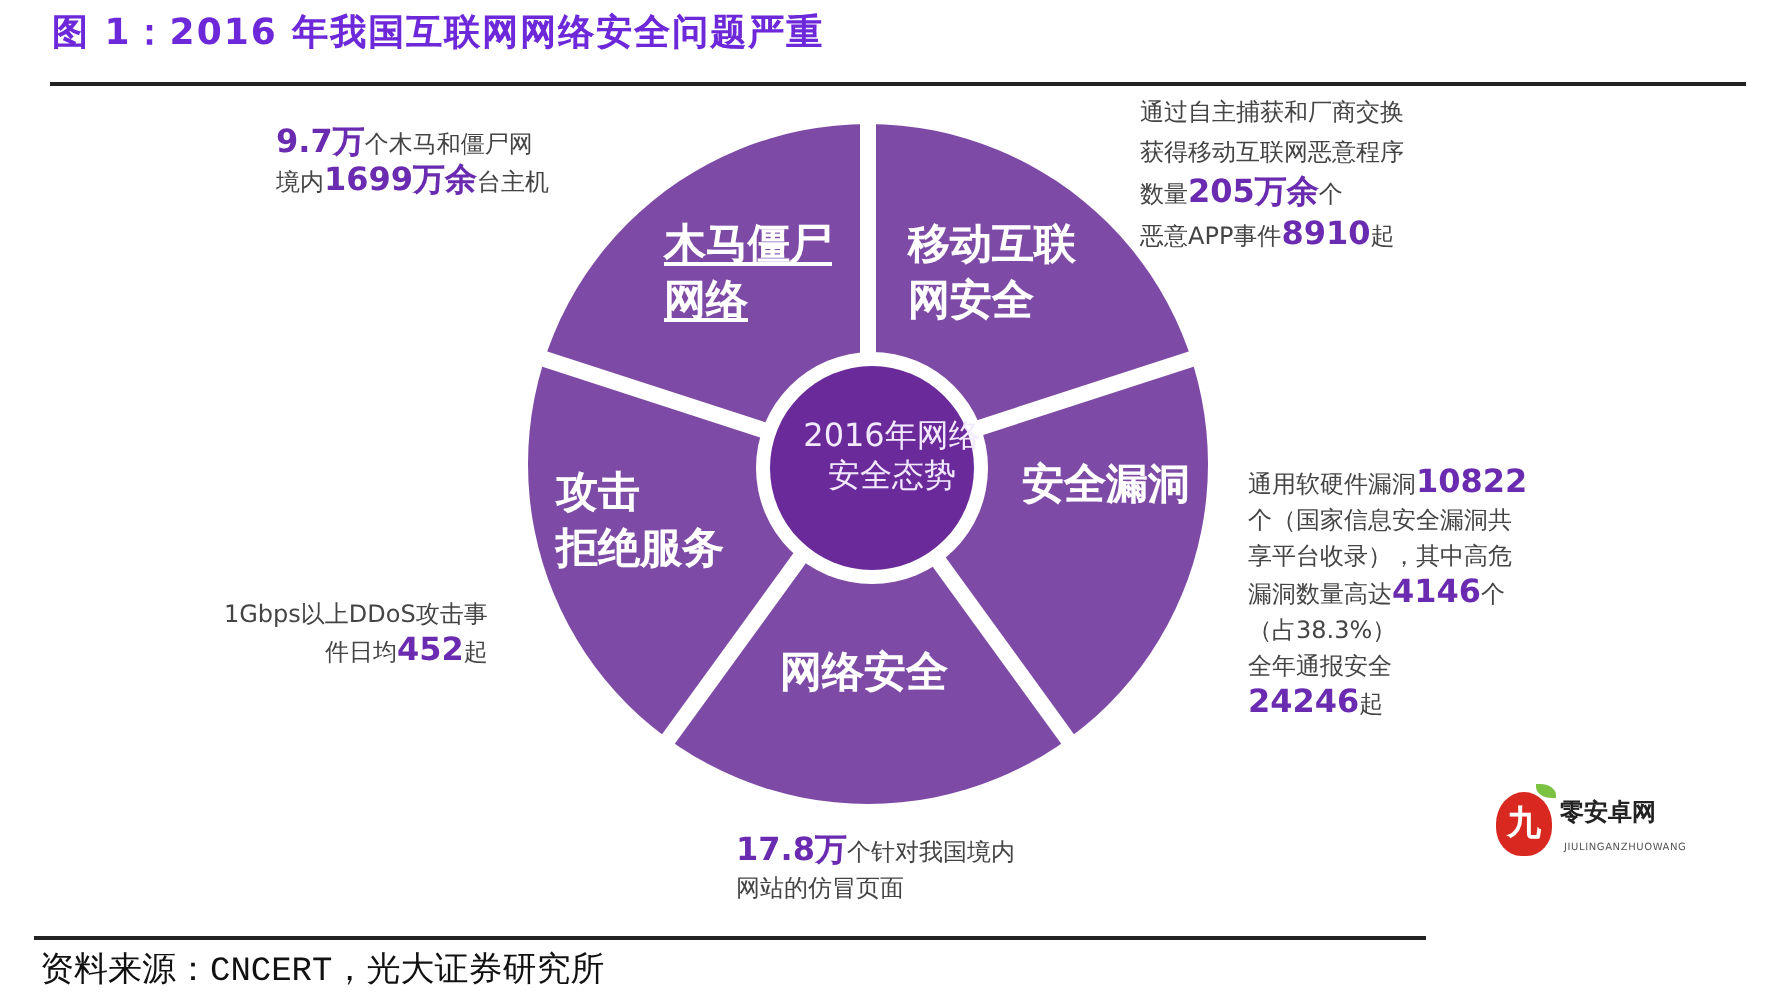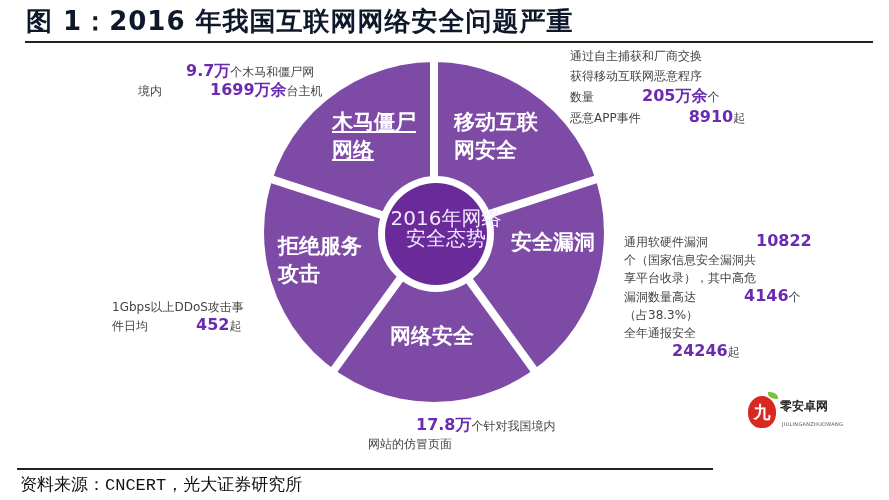--- a/index.html
+++ b/index.html
@@ -5,21 +5,21 @@
     html, body { margin: 0; padding: 0; }
     body {
       width: 889px; height: 500px; overflow: hidden;
       background: #ffffff; position: relative;
       font-family: "DejaVu Sans", sans-serif;
       color: #333;
     }
     .title {
       position: absolute; left: 26px; top: 4px;
       font-family: "DejaVu Sans", sans-serif;
-      font-size: 26px; font-weight: bold; color: #0f172a;
+      font-size: 18px; font-weight: bold; color: #6d28d9;
       letter-spacing: 1px; white-space: nowrap;
     }
     .rule-top {
       position: absolute; left: 25px; top: 41px; width: 848px; height: 2px;
       background: #222;
     }
     .rule-bottom {
       position: absolute; left: 17px; top: 468px; width: 696px; height: 2px;
       background: #222;
     }
@@ -29,32 +29,31 @@
       white-space: nowrap;
     }
     .diagram { position: absolute; left: 0; top: 0; }
     .wedge-label {
       position: absolute; color: #fff; font-weight: bold;
       font-family: "DejaVu Sans", sans-serif; font-size: 21px; line-height: 28px;
       white-space: nowrap;
     }
     .center-label {
       position: absolute; left: 386px; top: 208px; width: 120px; text-align: center;
-      color: #f3e9ff; font-size: 20px; line-height: 20px;
+      color: #f3e9ff; font-size: 16px; line-height: 20px;
       font-family: "DejaVu Sans", sans-serif; white-space: nowrap;
     }
     .note {
       position: absolute; font-size: 12px; line-height: 18px; color: #444;
       font-family: "DejaVu Sans", sans-serif;
     }
     .note .line { display: block; white-space: nowrap; }
     .hl {
       color: #6a2bb0; font-weight: bold; font-size: 16px;
       font-family: "DejaVu Sans", sans-serif;
-      margin-left: 48px;
     }
     .logo {
       position: absolute; left: 748px; top: 392px; width: 110px; height: 40px;
     }
     .logo-badge {
       position: absolute; left: 0; top: 4px; width: 28px; height: 32px;
       background: #d8281f; border-radius: 50% 50% 45% 45%;
       color: #fff; font-size: 17px; font-weight: bold; text-align: center; line-height: 32px;
     }
     .logo-leaf {
@@ -100,22 +99,22 @@
   <div>移动互联</div>
   <div>网安全</div>
 </div>
 <div class="wedge-label" style="left:511px; top:228px;text-align:center;">
   <div>安全漏洞</div>
 </div>
 <div class="wedge-label" style="left:390px; top:322px;">
   <div>网络安全</div>
 </div>
 <div class="wedge-label" style="left:278px; top:232px;">
+  <div>攻击</div>
   <div>拒绝服务</div>
-  <div>攻击</div>
 </div>
 
 <div class="center-label">
   <div>2016年网络</div>
   <div>安全态势</div>
 </div>
 
 <div class="note" style="left:138px; top:62px;">
   <span class="line">
     <span class="hl">9.7万</span><span>个木马和僵尸网</span>
@@ -145,21 +144,21 @@
   <span class="line">
     <span>漏洞数量高达</span><span class="hl">4146</span><span>个</span>
   </span>
   <span class="line">（占38.3%）</span>
   <span class="line">全年通报安全</span>
   <span class="line">
     <span class="hl">24246</span><span>起</span>
   </span>
 </div>
 
-<div class="note" style="left:112px; top:298px;">
+<div class="note" style="left:112px; top:298px;text-align:right;">
   <span class="line">1Gbps以上DDoS攻击事</span>
   <span class="line">
     <span>件日均</span><span class="hl">452</span><span>起</span>
   </span>
 </div>
 
 <div class="note" style="left:368px; top:416px;">
   <span class="line">
     <span class="hl">17.8万</span><span>个针对我国境内</span>
   </span>

